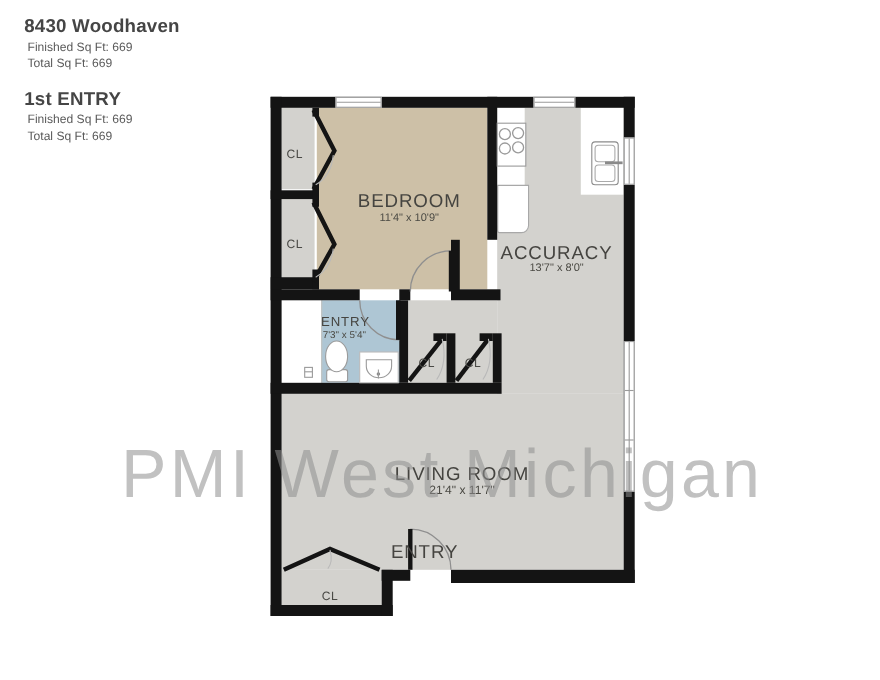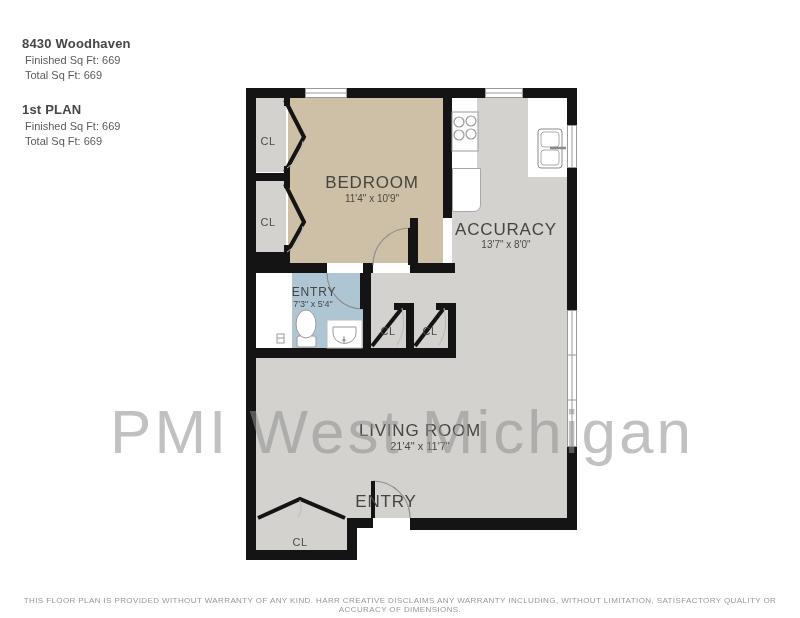--- a/index.html
+++ b/index.html
@@ -1,21 +1,21 @@
 <!DOCTYPE html>
 <html><head>
 <meta charset="utf-8">
 <style>
   html,body{margin:0;padding:0;background:#fff;}
   body{font-family:"Liberation Sans", sans-serif; -webkit-font-smoothing:antialiased;}
   #canvas{position:relative;width:800px;height:618px;background:#fff;overflow:hidden;}
 
   
   .hdr{position:absolute;left:22px;color:#4a4a4a;}
-  .hdr-title{font-size:13px;font-weight:bold;color:#454545;letter-spacing:.2px;margin-top:22px;}
+  .hdr-title{font-size:17px;font-weight:bold;color:#454545;letter-spacing:.2px;}
   .hdr-sub{font-size:11px;color:#5a5a5a;margin-top:3px;}
 
   
   .floor{position:absolute;}
   .wall{position:absolute;background:#141414;}
   .win{position:absolute;background:#fff;border:1px solid #9a9a9a;box-sizing:border-box;}
   .lbl{position:absolute;transform:translate(-50%,-50%);color:#45443e;white-space:nowrap;text-align:center;}
   .room-name{font-size:17px;letter-spacing:.8px;color:#454440;}
   .room-dims{font-size:10px;color:#4a4943;}
   .cl{font-size:11px;letter-spacing:.5px;color:#4a4a46;}
@@ -39,21 +39,21 @@
 <body>
 
 <div id="canvas">
 
   <div class="hdr" style="top:14px;">
     <div class="hdr-title">8430 Woodhaven</div>
     <div class="hdr-sub" style="padding-left:3px;">Finished Sq Ft: 669</div>
     <div class="hdr-sub" style="padding-left:3px;">Total Sq Ft: 669</div>
   </div>
   <div class="hdr" style="top:80px;">
-    <div class="hdr-title">1st PLAN</div>
+    <div class="hdr-title">1st ENTRY</div>
     <div class="hdr-sub" style="padding-left:3px;">Finished Sq Ft: 669</div>
     <div class="hdr-sub" style="padding-left:3px;">Total Sq Ft: 669</div>
   </div>
 
   <div class="floor gray-floor" style="left:256px;top:98px;width:30px;height:74px;"></div>
   <div class="floor gray-floor" style="left:256px;top:181px;width:30px;height:71px;"></div>
   <div class="floor bedroom-floor" style="left:288px;top:98px;width:155px;height:165px;"></div>
   <div class="floor gray-floor" style="left:452px;top:98px;width:115px;height:260px;"></div>
   <div class="floor gray-floor" style="left:371px;top:273px;width:81px;height:75px;"></div>
   <div class="floor bath-floor" style="left:292px;top:273px;width:71px;height:75px;"></div>
@@ -162,15 +162,14 @@
   <div class="lbl room-name" style="left:386px;top:502px;">ENTRY</div>
 
   <div class="lbl cl" style="left:268px;top:141px;">CL</div>
   <div class="lbl cl" style="left:268px;top:222px;">CL</div>
   <div class="lbl cl" style="left:388px;top:331px;">CL</div>
   <div class="lbl cl" style="left:430px;top:331px;">CL</div>
   <div class="lbl cl" style="left:300px;top:542px;">CL</div>
 
   <div class="watermark">PMI West Michigan</div>
 
-  <div class="footer">THIS FLOOR PLAN IS PROVIDED WITHOUT WARRANTY OF ANY KIND. HARR CREATIVE DISCLAIMS ANY WARRANTY INCLUDING, WITHOUT LIMITATION, SATISFACTORY QUALITY OR ACCURACY OF DIMENSIONS.</div>
 
 </div>
 
 </body></html>

